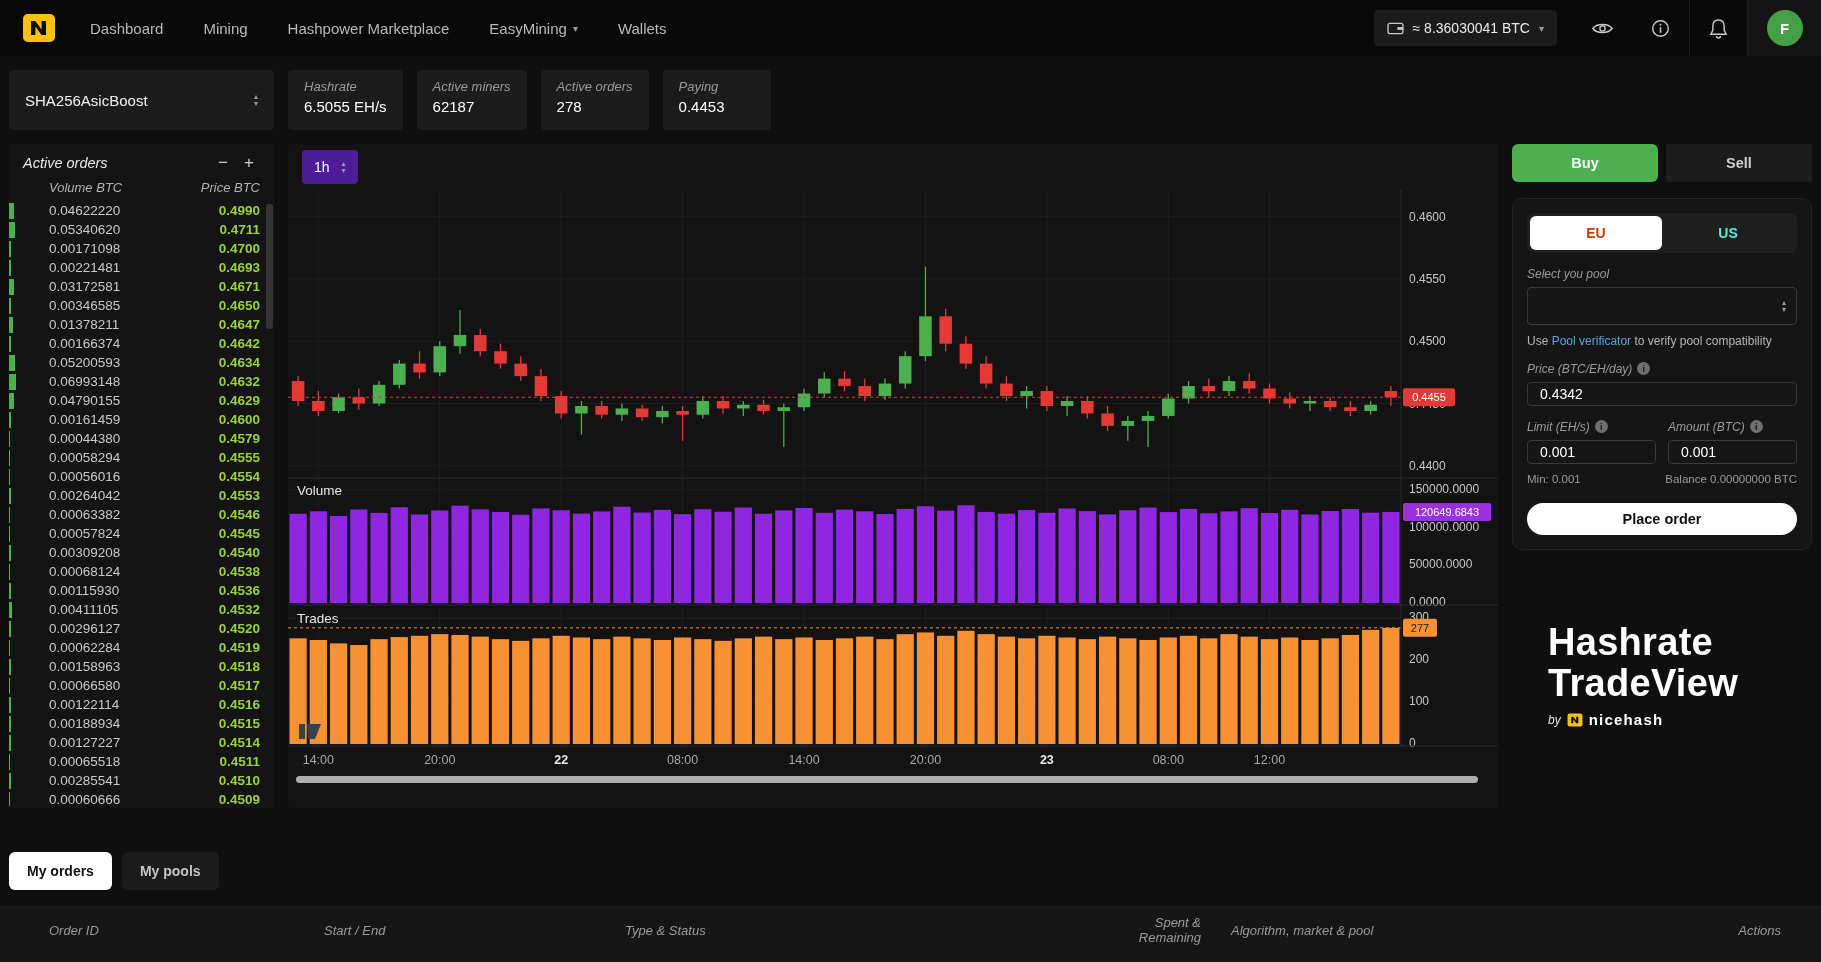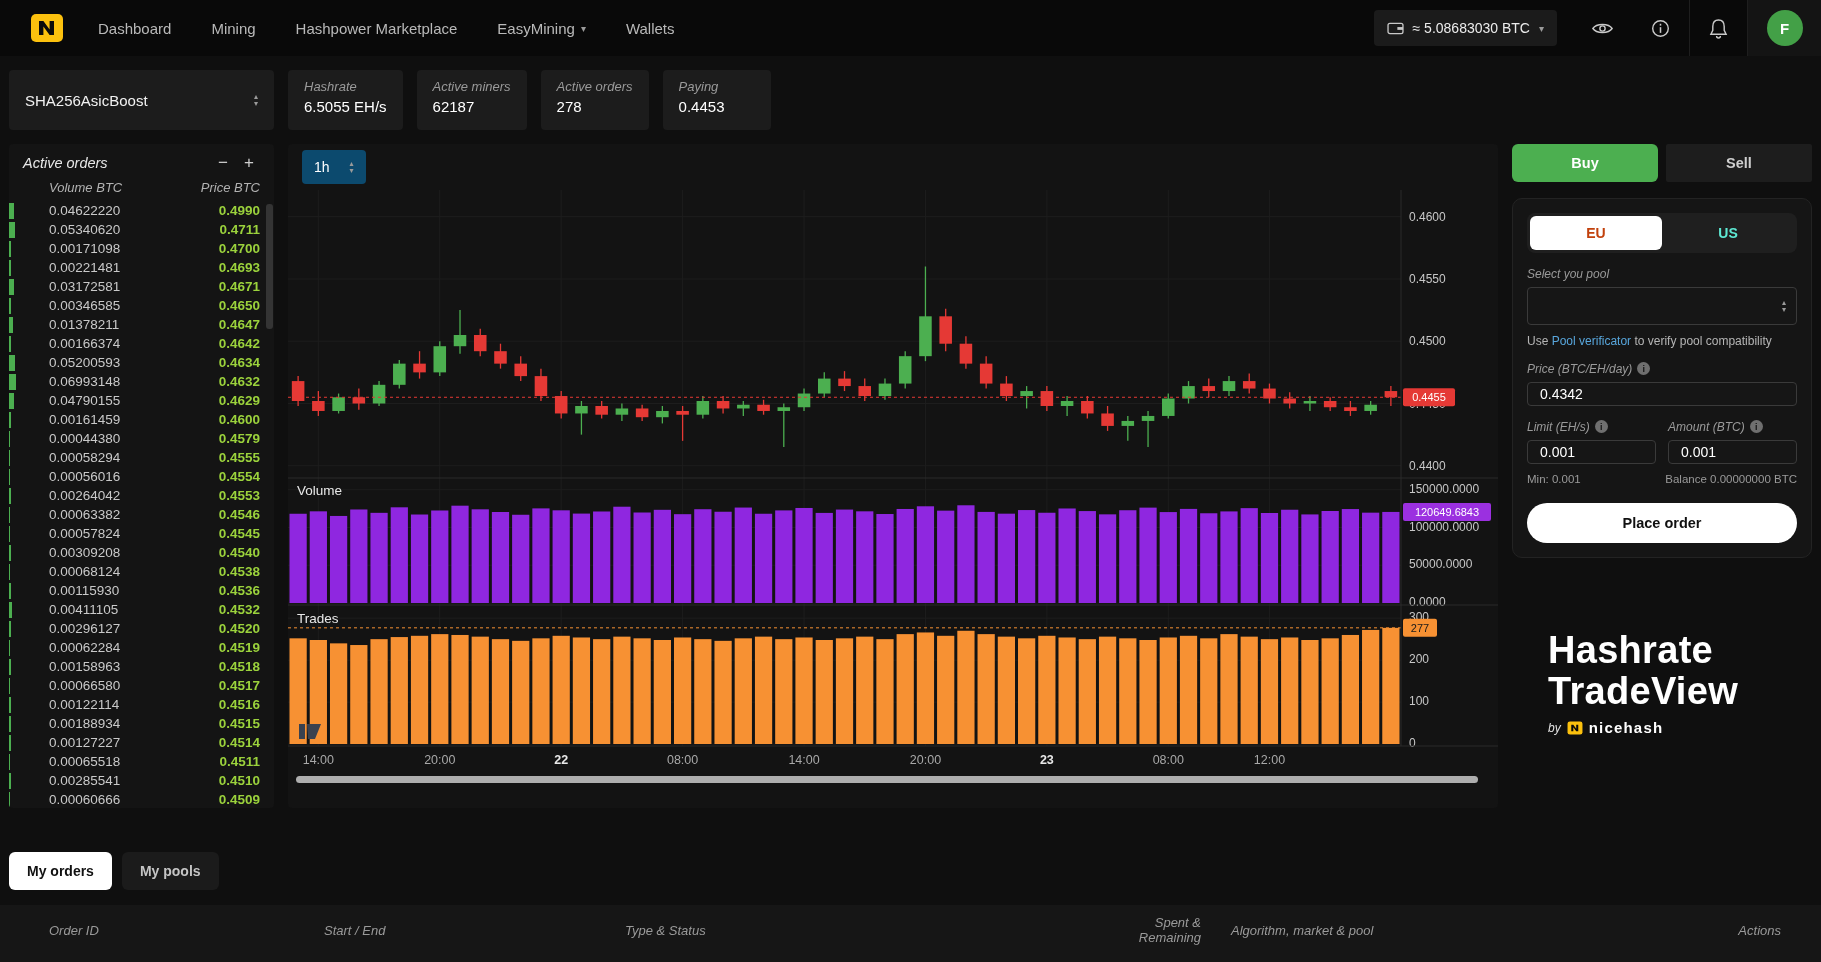--- a/index.html
+++ b/index.html
@@ -3,21 +3,21 @@
 <meta charset="utf-8">
 <style>
   * { box-sizing: border-box; }
   html,body { margin:0; padding:0; }
   body {
     width:1821px; height:962px; overflow:hidden; position:relative;
     background:#0f0f0f; color:#ddd;
     font-family:"Liberation Sans", sans-serif;
   }
   
-  .topnav { height:56px; background:#090909; display:flex; align-items:center; padding-left:30px; }
+  .topnav { height:56px; background:#090909; display:flex; align-items:center; padding-left:22px; }
   .logo { display:flex; align-items:center; }
   .nav-items { display:flex; gap:40px; margin-left:34px; font-size:15px; color:#b9b9b9; }
   .nav-item { cursor:pointer; display:flex; align-items:center; gap:6px; }
   .caret { font-size:10px; color:#9a9a9a; }
   .nav-right { margin-left:auto; display:flex; align-items:center; height:100%; }
   .balance-chip { background:#1b1b1b; border-radius:4px; height:36px; display:flex; align-items:center; gap:9px; padding:0 13px; font-size:14px; color:#ececec; margin-right:16px; }
   .icon-btn { width:58px; height:100%; display:flex; align-items:center; justify-content:center; }
   .sep-left { border-left:1px solid #1e1e1e; }
   .avatar-wrap { width:74px; height:100%; display:flex; align-items:center; justify-content:center; background:#141414; border-left:1px solid #1e1e1e; }
   .avatar { width:36px; height:36px; border-radius:50%; background:#43a047; color:#fff; font-weight:bold; font-size:15px; display:flex; align-items:center; justify-content:center; }
@@ -44,21 +44,21 @@
   .op-col-vol { flex:1; padding-left:10px; }
   .order-row { display:flex; align-items:center; height:19px; position:relative; padding:0 14px 0 30px; font-size:13.5px; cursor:pointer; }
   .order-row .depth { position:absolute; left:0; top:1.5px; bottom:1.5px; background:#4caf50; }
   .ovol { flex:1; color:#c9c9c9; padding-left:10px; }
   .oprice { color:#9bd23c; font-weight:bold; }
   .panel-scrollbar { position:absolute; right:1px; top:60px; width:7px; height:125px; background:#343434; border-radius:3px; cursor:pointer; }
 
   
   .chart-card { flex:1; background:#131313; border-radius:4px; display:flex; flex-direction:column; position:relative; }
   .chart-header { height:46px; display:flex; align-items:center; padding:0 14px; }
-  .tf-select { background:#0c4a6e; border-radius:4px; height:34px; display:flex; align-items:center; gap:20px; padding:0 12px; font-size:14px; color:#fff; cursor:pointer; }
+  .tf-select { background:#4c1d95; border-radius:4px; height:34px; display:flex; align-items:center; gap:12px; padding:0 12px; font-size:14px; color:#fff; cursor:pointer; }
   #chart-svg { display:block; width:100%; height:582px; }
   #chart-svg text { font-family:"Liberation Sans", sans-serif; }
   .chart-scroll { height:16px; padding:4px 8px 0; }
   .chart-scroll .thumb { height:7px; width:99%; background:#aeaeae; border-radius:4px; cursor:grab; }
 
   
   .trade-panel { width:300px; flex:none; }
   .buysell { display:flex; gap:8px; }
   .buy-btn { flex:1; height:38px; border:none; border-radius:6px; background:#4caf50; color:#fff; font-weight:bold; font-size:14.5px; font-family:inherit; cursor:pointer; }
   .sell-btn { flex:1; height:38px; border:none; border-radius:2px; background:#1d1d1d; color:#cfcfcf; font-weight:bold; font-size:14.5px; font-family:inherit; cursor:pointer; }
@@ -67,21 +67,21 @@
   .region { flex:1; height:34px; border-radius:6px; display:flex; align-items:center; justify-content:center; font-size:14px; font-weight:bold; color:#5eead4; cursor:pointer; }
   .region.active { background:#fff; color:#c2410c; }
   .field-label { font-style:italic; font-size:12px; color:#9a9a9a; margin:14px 0 6px; display:flex; align-items:flex-start; }
   .select-input { background:#161616; border:1px solid #3a3a3a; border-radius:4px; height:38px; display:flex; align-items:center; justify-content:flex-end; padding:0 10px; cursor:pointer; }
   .hint { font-size:12px; color:#b5b5b5; margin-top:9px; }
   .hint a { color:#58a6dc; text-decoration:none; cursor:pointer; }
   .text-input { width:100%; background:#161616; border:1px solid #3a3a3a; border-radius:4px; height:24px; color:#fff; font-size:14px; padding:0 12px; font-family:inherit; }
   .two-col { display:flex; gap:12px; }
   .two-col > div { flex:1; }
   .sub-row { display:flex; justify-content:space-between; font-size:11.5px; color:#9a9a9a; margin-top:9px; }
-  .place-order { width:100%; height:40px; margin-top:18px; border:none; border-radius:22px; background:#fff; color:#111; font-weight:bold; font-size:14.5px; font-family:inherit; cursor:pointer; }
+  .place-order { width:100%; height:32px; margin-top:18px; border:none; border-radius:22px; background:#fff; color:#111; font-weight:bold; font-size:14.5px; font-family:inherit; cursor:pointer; }
   .info-i { display:inline-flex; width:13px; height:13px; border-radius:50%; background:#6f6f6f; color:#141414; font-size:9px; font-style:normal; font-weight:bold; align-items:center; justify-content:center; margin-left:5px; }
 
   .brand { margin-top:72px; padding-left:36px; color:#fff; }
   .brand-line { font-size:38px; font-weight:800; line-height:1.08; letter-spacing:0.3px; }
   .brand-by { display:flex; align-items:center; gap:6px; margin-top:7px; }
   .by-text { font-style:italic; font-size:12px; color:#e2e2e2; }
   .wordmark { font-weight:bold; font-size:15px; letter-spacing:1.2px; color:#fff; }
 
   
   .bottom-tabs { display:flex; gap:10px; margin-top:44px; }
@@ -120,21 +120,21 @@
     <span class="nav-item">
         <span>Wallets</span>
       </span>
   </div>
   <div class="nav-right">
     <div class="balance-chip">
       <svg width="17" height="14" viewBox="0 0 18 15">
         <rect x="1" y="2.5" width="16" height="11" rx="2" fill="none" stroke="#c9c9c9" stroke-width="1.4"></rect>
         <rect x="11" y="6.5" width="6" height="3" fill="#c9c9c9"></rect>
       </svg>
-      <span>≈ 5.08683030 BTC</span>
+      <span>≈ 8.36030041 BTC</span>
       <span class="caret">▾</span>
     </div>
     <div class="icon-btn">
       <svg width="21" height="15" viewBox="0 0 24 16">
         <path d="M1 8 C5 2 19 2 23 8 C19 14 5 14 1 8 Z" fill="none" stroke="#c9c9c9" stroke-width="1.6"></path>
         <circle cx="12" cy="8" r="3" fill="none" stroke="#c9c9c9" stroke-width="1.6"></circle>
       </svg>
     </div>
     <div class="icon-btn">
       <svg width="19" height="19" viewBox="0 0 20 20">

